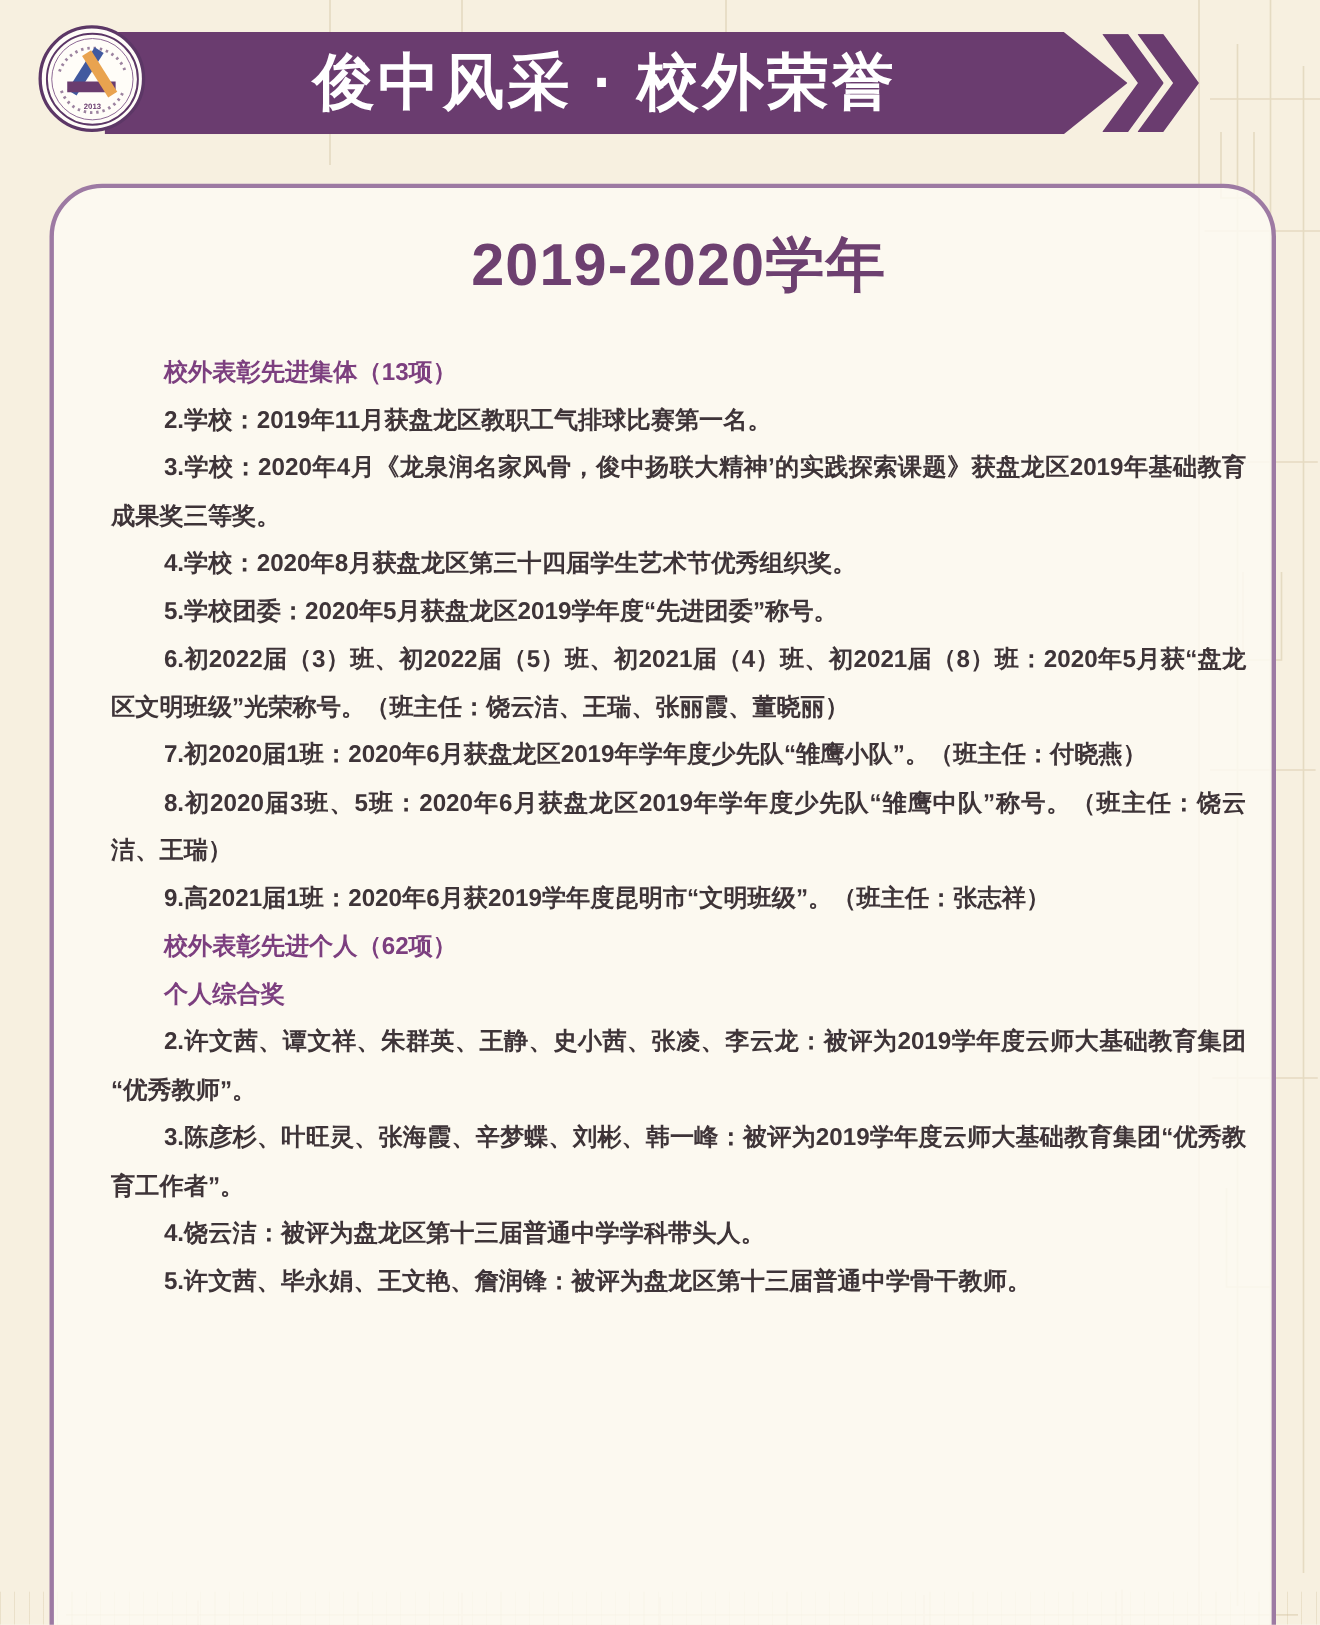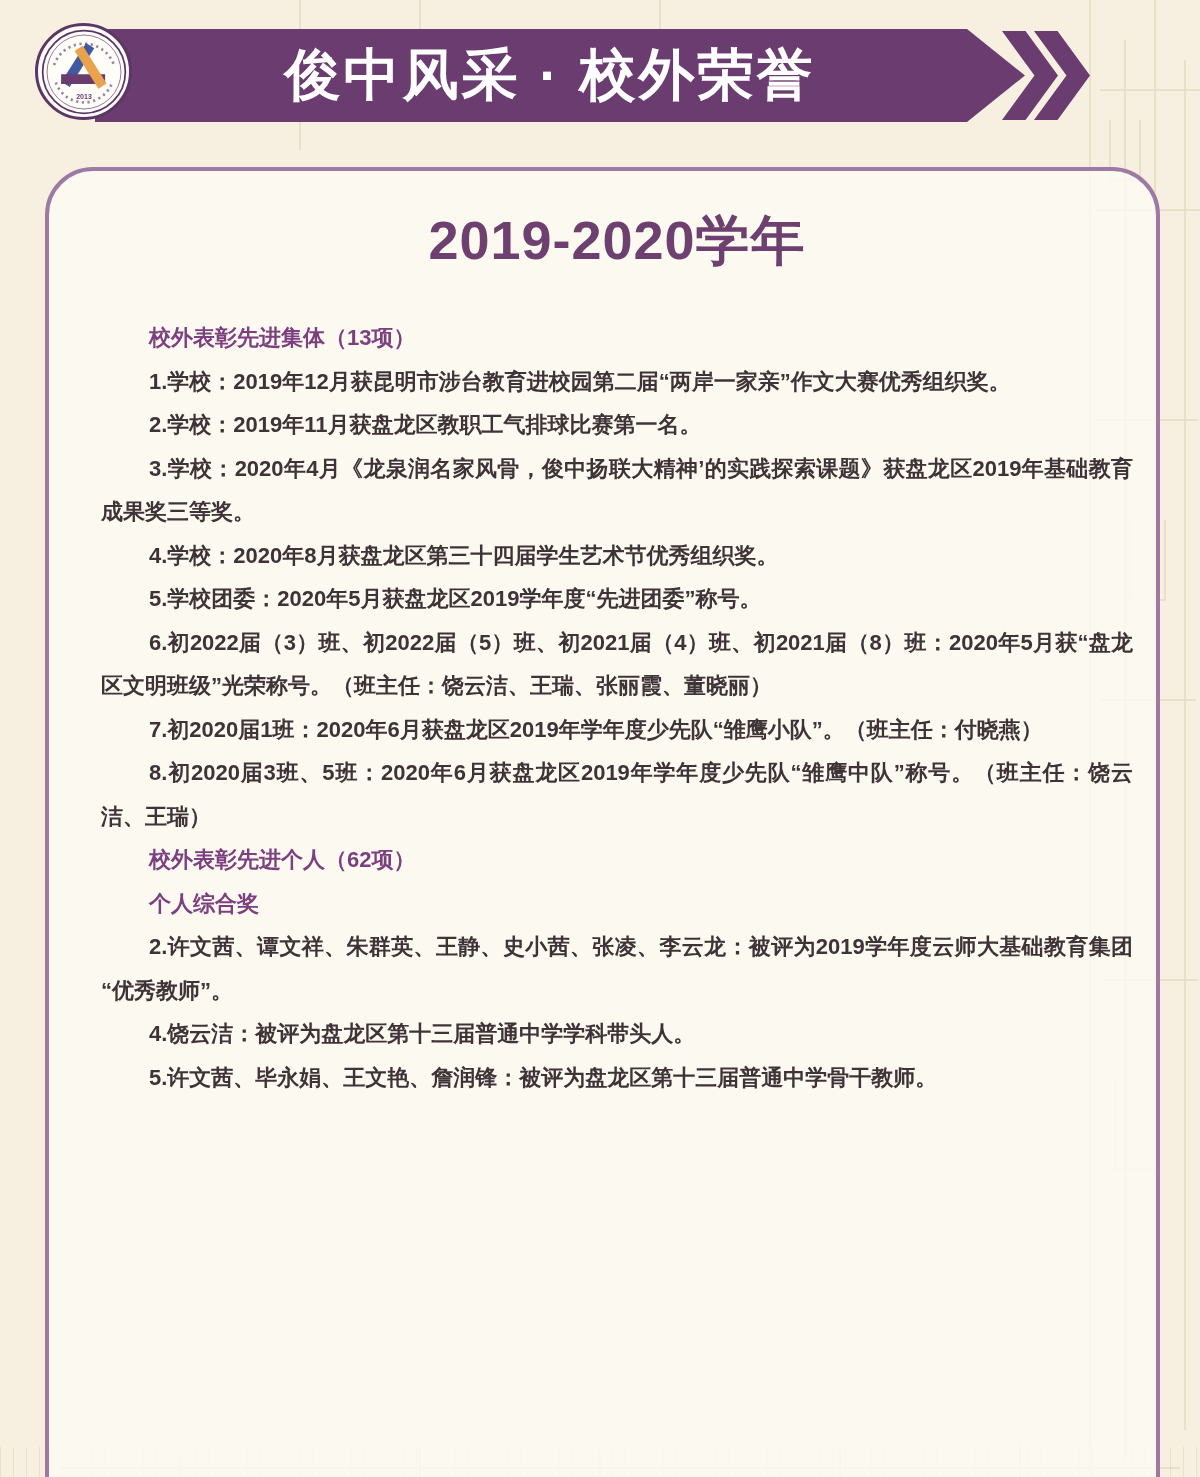--- a/index.html
+++ b/index.html
@@ -113,31 +113,32 @@
       <text x="50" y="81" text-anchor="middle" font-size="8" font-weight="bold" fill="#6a3c6f">2013</text>
     </svg>
   </div>
 </header>
 
 <main class="card">
   <h2>2019-2020学年</h2>
 
   <section>
     <p class="sect">校外表彰先进集体（13项）</p>
-    <p>1.学校：2019年12月获昆明市涉台教育进校园第二届“两岸一家亲”作文大赛优秀组织奖。</p>
     <p>2.学校：2019年11月获盘龙区教职工气排球比赛第一名。</p>
     <p>3.学校：2020年4月《龙泉润名家风骨，俊中扬联大精神’的实践探索课题》获盘龙区2019年基础教育成果奖三等奖。</p>
     <p>4.学校：2020年8月获盘龙区第三十四届学生艺术节优秀组织奖。</p>
     <p>5.学校团委：2020年5月获盘龙区2019学年度“先进团委”称号。</p>
     <p>6.初2022届（3）班、初2022届（5）班、初2021届（4）班、初2021届（8）班：2020年5月获“盘龙区文明班级”光荣称号。（班主任：饶云洁、王瑞、张丽霞、董晓丽）</p>
     <p>7.初2020届1班：2020年6月获盘龙区2019年学年度少先队“雏鹰小队”。（班主任：付晓燕）</p>
     <p>8.初2020届3班、5班：2020年6月获盘龙区2019年学年度少先队“雏鹰中队”称号。（班主任：饶云洁、王瑞）</p>
+    <p>9.高2021届1班：2020年6月获2019学年度昆明市“文明班级”。（班主任：张志祥）</p>
   </section>
 
   <section>
     <p class="sect">校外表彰先进个人（62项）</p>
     <p class="sect">个人综合奖</p>
     <p>2.许文茜、谭文祥、朱群英、王静、史小茜、张凌、李云龙：被评为2019学年度云师大基础教育集团“优秀教师”。</p>
+    <p>3.陈彦杉、叶旺灵、张海霞、辛梦蝶、刘彬、韩一峰：被评为2019学年度云师大基础教育集团“优秀教育工作者”。</p>
     <p>4.饶云洁：被评为盘龙区第十三届普通中学学科带头人。</p>
     <p>5.许文茜、毕永娟、王文艳、詹润锋：被评为盘龙区第十三届普通中学骨干教师。</p>
 
   </section>
 </main>
 
 </body></html>

